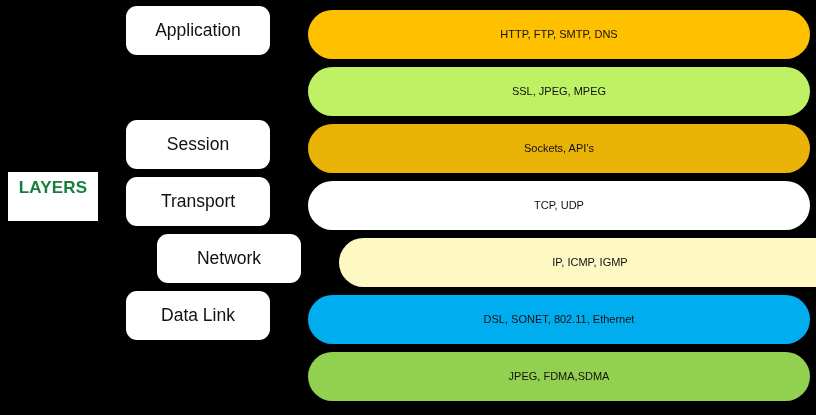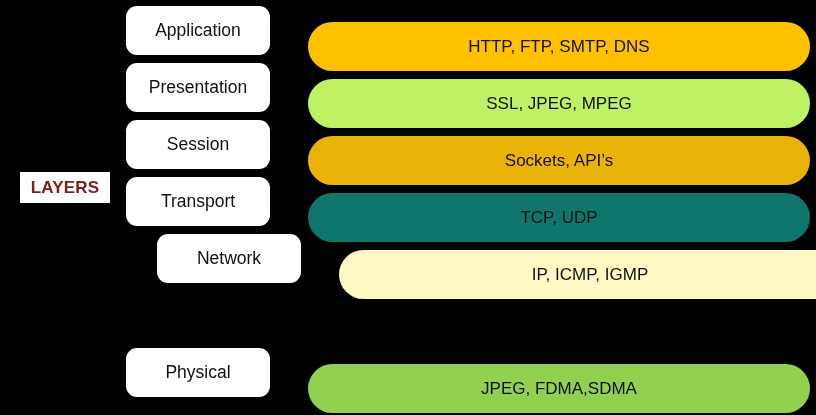--- a/index.html
+++ b/index.html
@@ -17,26 +17,26 @@
   #diagram {
     position: relative;
     width: 816px;
     height: 415px;
     background: #000000;
   }
 
   
   .axis-label {
     position: absolute;
-    left: 20px;
+    left: 8px;
     top: 172px;
     width: 90px;
-    height: 31px;
+    height: 49px;
     background: #ffffff;
-    color: #7f1d1d;
+    color: #15803d;
     font-weight: bold;
     font-size: 17px;
     line-height: 31px;
     text-align: center;
     letter-spacing: 0.2px;
     white-space: nowrap;
   }
 
   
   .rows {
@@ -66,26 +66,26 @@
     font-size: 17.5px;
     line-height: 49px;
     text-align: center;
     white-space: nowrap;
     overflow: hidden;
   }
 
   .proto-bar {
     position: absolute;
     left: 308px;
-    top: 16px;
+    top: 4px;
     width: 502px;
     height: 49px;
     border-radius: 24.5px;
     color: #111111;
-    font-size: 17px;
+    font-size: 11px;
     line-height: 49px;
     text-align: center;
     white-space: nowrap;
     overflow: hidden;
   }
 </style>
 </head>
 <body>
 
 <div id="diagram">
@@ -93,39 +93,41 @@
   <div class="axis-label">LAYERS</div>
 
   <div class="rows">
 
     <div class="row" style="top:0px;">
       <div class="layer-pill">Application</div>
       <div class="proto-bar" style="background: rgb(255, 192, 0);">HTTP, FTP, SMTP, DNS</div>
     </div>
 
     <div class="row" style="top:57px;">
-      <div class="layer-pill">Presentation</div>
       <div class="proto-bar" style="background: #bef264;">SSL, JPEG, MPEG</div>
     </div>
 
     <div class="row" style="top:114px;">
       <div class="layer-pill">Session</div>
       <div class="proto-bar" style="background: #eab308;">Sockets, API’s</div>
     </div>
 
     <div class="row" style="top:171px;">
       <div class="layer-pill">Transport</div>
-      <div class="proto-bar" style="background: #0f766e;">TCP, UDP</div>
+      <div class="proto-bar" style="background: #ffffff;">TCP, UDP</div>
     </div>
 
     <div class="row" style="top:228px;margin-left:31px;">
       <div class="layer-pill">Network</div>
       <div class="proto-bar" style="background: #fef9c3;">IP, ICMP, IGMP</div>
     </div>
 
+    <div class="row" style="top:285px;">
+      <div class="layer-pill">Data Link</div>
+      <div class="proto-bar" style="background: rgb(0, 174, 239);">DSL, SONET, 802.11, Ethernet</div>
+    </div>
 
     <div class="row" style="top:342px;">
-      <div class="layer-pill">Physical</div>
       <div class="proto-bar" style="background: rgb(146, 208, 80);">JPEG, FDMA,SDMA</div>
     </div>
 
   </div>
 </div>
 
 </body></html>

